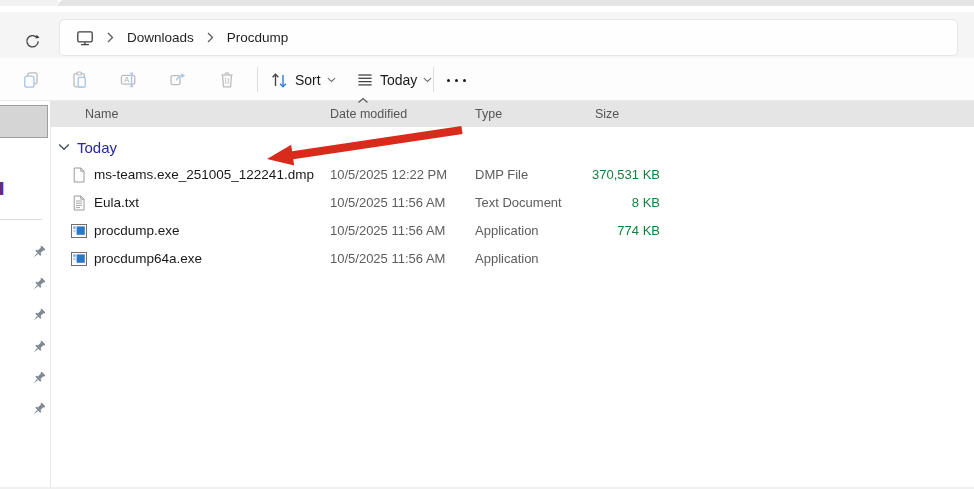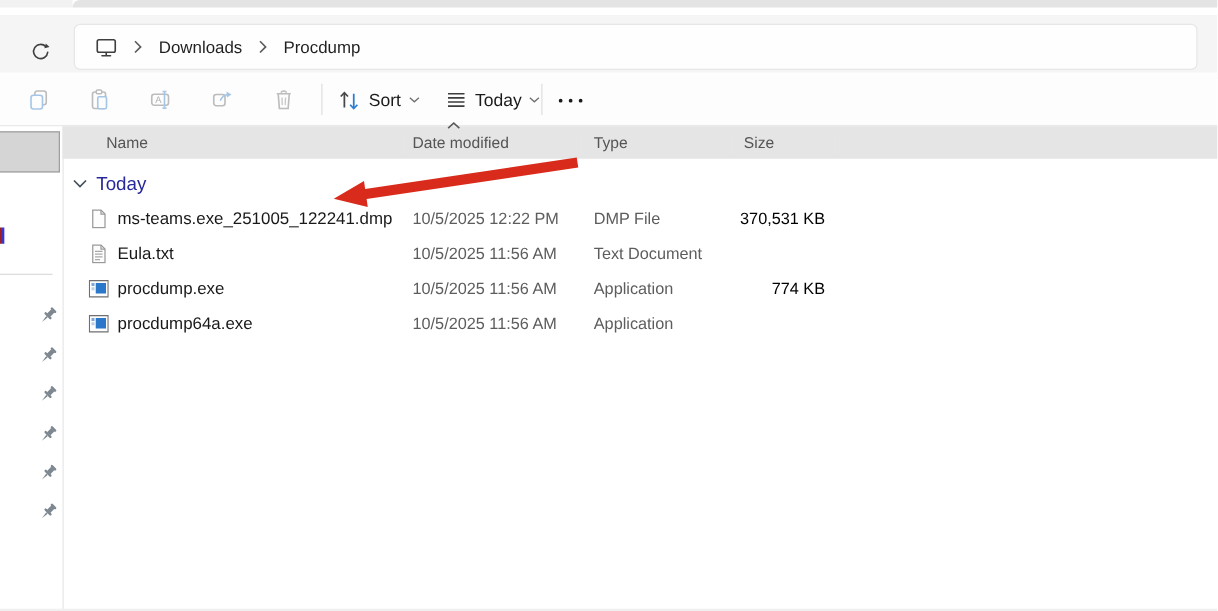--- a/index.html
+++ b/index.html
@@ -53,21 +53,21 @@
   .group-row { left:50px; top:135px; width:300px; height:24px; display:flex; align-items:center; }
   .group-label { font-size:15px; color:#28289b; margin-left:7px; }
 
   
   .file-row { left:50px; width:924px; height:28px; }
   .cell { position:absolute; top:0; height:28px; line-height:28px; white-space:nowrap; }
   .c-icon { left:21px; top:6px; height:16px; width:16px; }
   .c-name { left:44px; font-size:13.5px; color:#191919; }
   .c-date { left:280px; font-size:13px; color:#5d5d5d; }
   .c-type { left:425px; font-size:13px; color:#5d5d5d; }
-  .c-size { left:520px; width:90px; text-align:right; font-size:13px; color:#000000; }
+  .c-size { left:520px; width:90px; text-align:right; font-size:13px; color:#15803d; }
 
   .bottom-strip { left:0; bottom:0; width:974px; height:2px; background:#f0f0f0; }
 
   svg { display:block; }
 </style>
 </head>
 <body>
 
 <div class="abs tab-strip-left"></div>
 <div class="abs tab-strip-right"></div>
@@ -290,20 +290,21 @@
       <path d="M9.8 1 V4.2 H13" fill="none" stroke="#9a9a9a" stroke-width="1"></path>
       <line x1="5" y1="6" x2="11" y2="6" stroke="#a8a8a8" stroke-width="1"></line>
       <line x1="5" y1="8.2" x2="11" y2="8.2" stroke="#a8a8a8" stroke-width="1"></line>
       <line x1="5" y1="10.4" x2="11" y2="10.4" stroke="#a8a8a8" stroke-width="1"></line>
       <line x1="5" y1="12.6" x2="9" y2="12.6" stroke="#a8a8a8" stroke-width="1"></line>
     </svg>
   </span>
   <span class="cell c-name">Eula.txt</span>
   <span class="cell c-date">10/5/2025 11:56 AM</span>
   <span class="cell c-type">Text Document</span>
+  <span class="cell c-size">8 KB</span>
 </div>
 
 <div class="abs file-row" style="top:217px">
   <span class="cell c-icon">
     <svg width="16" height="16" viewBox="0 0 16 16">
       <rect x="0.5" y="1.5" width="15" height="13" fill="#fdfdfd" stroke="#6f6f6f" stroke-width="1"></rect>
       <rect x="2.2" y="3.4" width="2.4" height="2.4" fill="#7ba7d7"></rect>
       <rect x="2.2" y="6.8" width="2.4" height="2.4" fill="#b9cfe8"></rect>
       <rect x="5.6" y="3.4" width="8.2" height="8.4" fill="#2b77c9"></rect>
     </svg>

